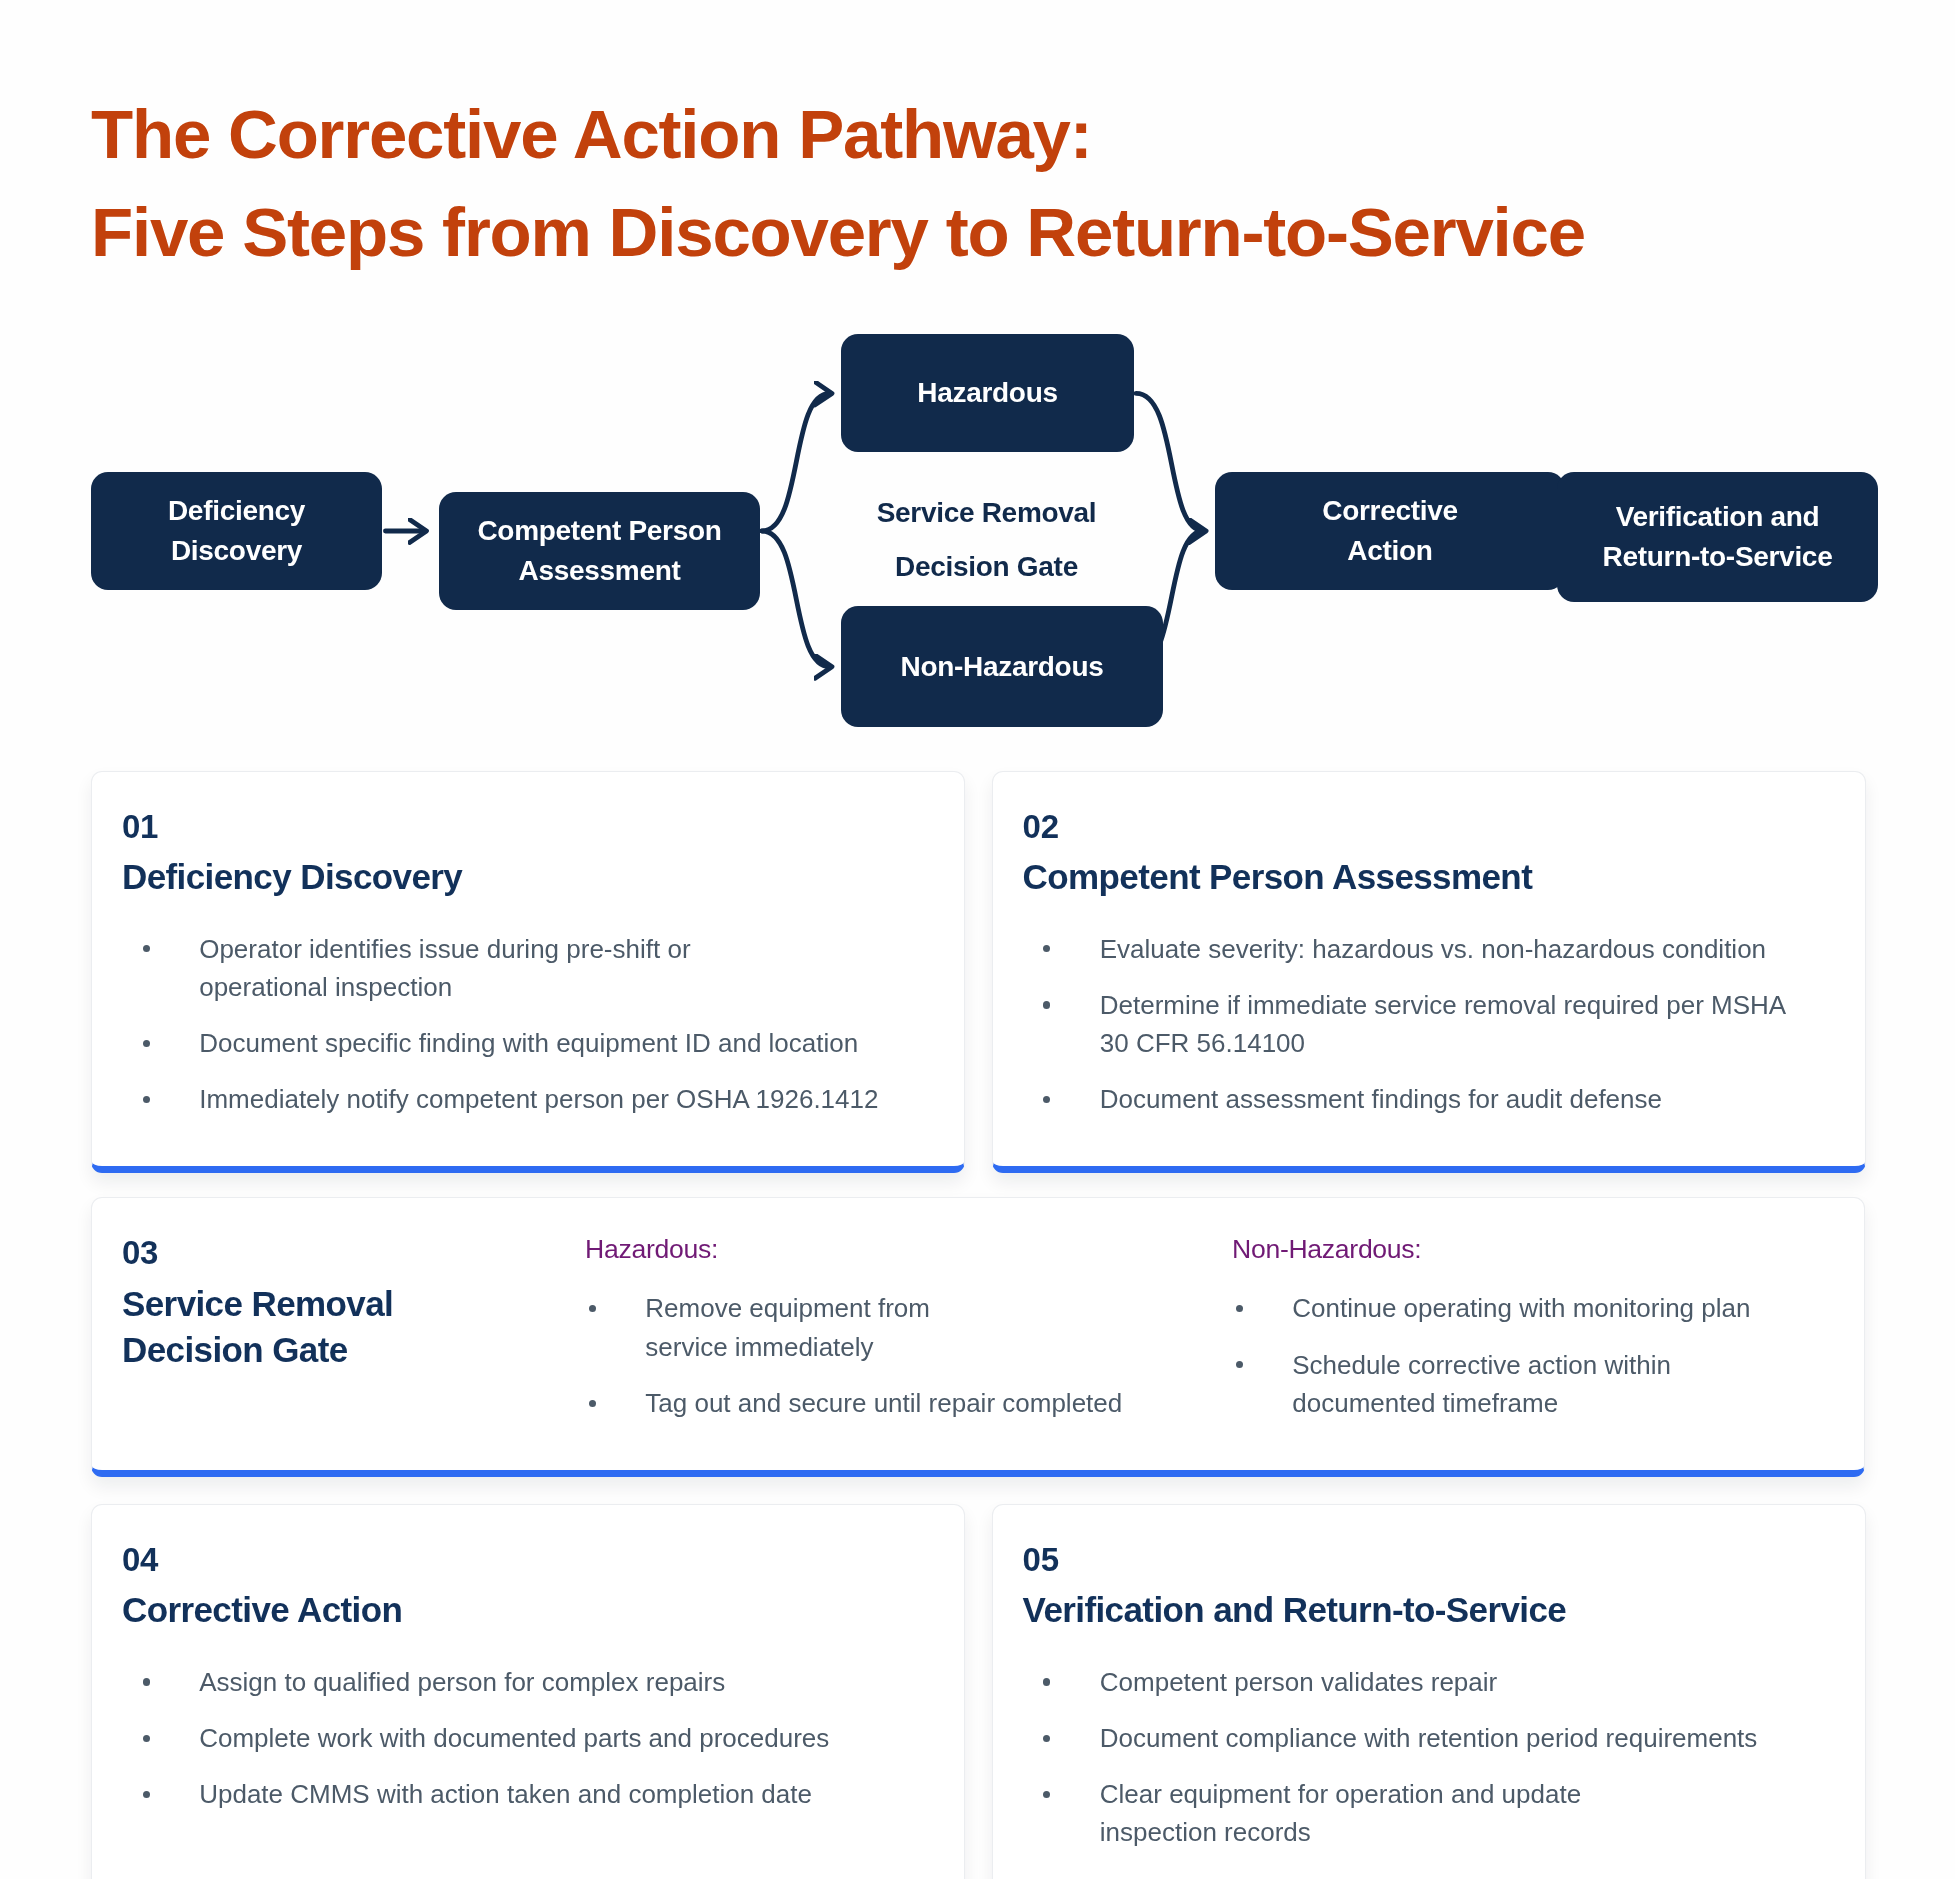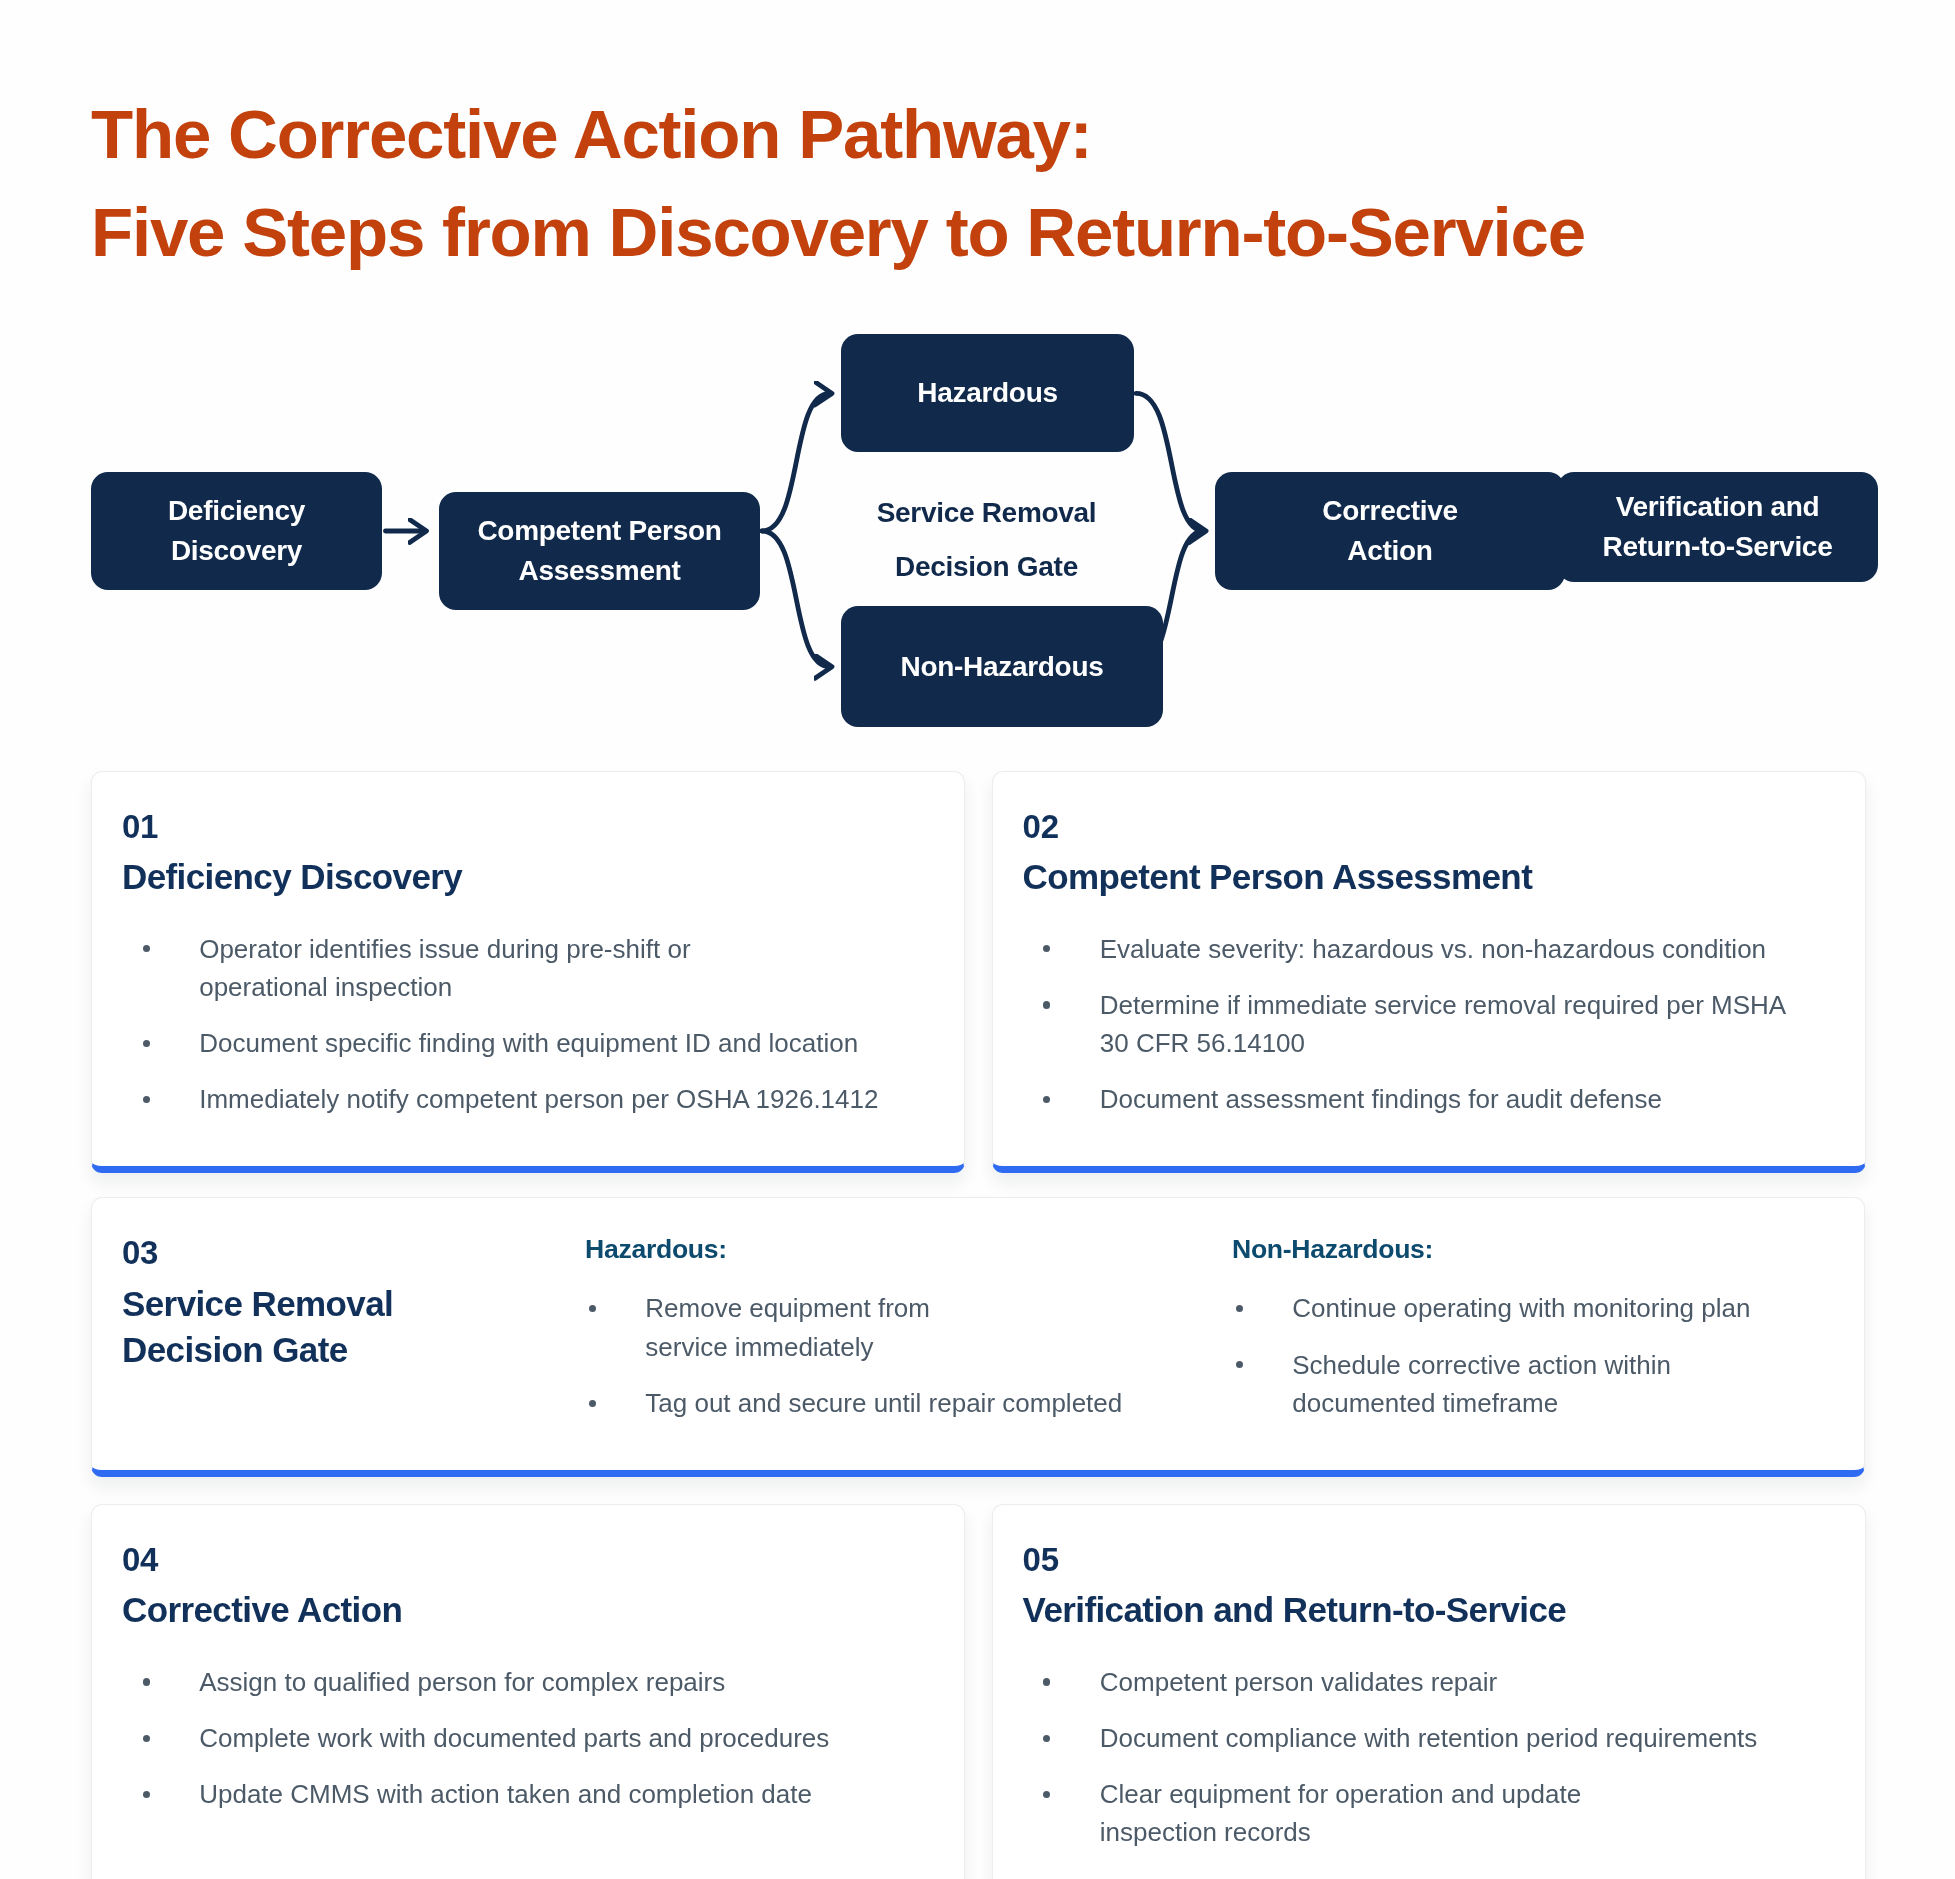--- a/index.html
+++ b/index.html
@@ -36,21 +36,21 @@
     font-size: 28px;
     font-weight: 700;
     line-height: 1.42;
     letter-spacing: -0.3px;
   }
   .node-deficiency   { left: 0;     top: 138px; width: 291px; height: 118px; }
   .node-competent    { left: 348px; top: 138px; width: 321px; height: 118px; margin-top: 20px; }
   .node-hazardous    { left: 750px; top: 0;     width: 293px; height: 118px; }
   .node-nonhazardous { left: 750px; top: 272px; width: 322px; height: 121px; }
   .node-corrective   { left: 1124px; top: 138px; width: 350px; height: 118px; }
-  .node-verification { left: 1466px; top: 138px; width: 321px; height: 110px; }
+  .node-verification { left: 1466px; top: 138px; width: 321px; height: 130px; }
   .gate-label {
     position: absolute;
     left: 737px; top: 152px; width: 317px;
     text-align: center;
     color: #112a4b;
     font-size: 28px;
     font-weight: 700;
     line-height: 1.92;
     letter-spacing: -0.3px;
   }
@@ -106,23 +106,23 @@
     line-height: 1.47;
     white-space: pre-line;
   }
 
   
   .gate-grid {
     display: grid;
     grid-template-columns: 463px 647px auto;
   }
   .gate-col-heading {
-    color: #0c4a6e;
+    color: #701a75;
     font-size: 26.6px;
-    font-weight: 700;
+    font-weight: 400;
     letter-spacing: -0.3px;
   }
   .gate-grid .bullets { margin-top: 24px; }
   .gate-grid .bullets .dot { margin-left: 3.6px; }
 </style>
 </head>
 <body>
 
 <div class="page">
 

